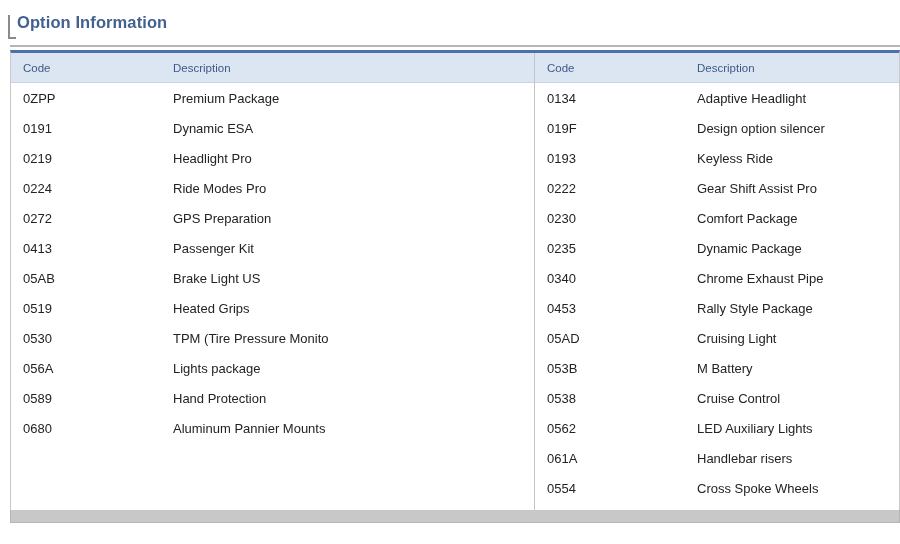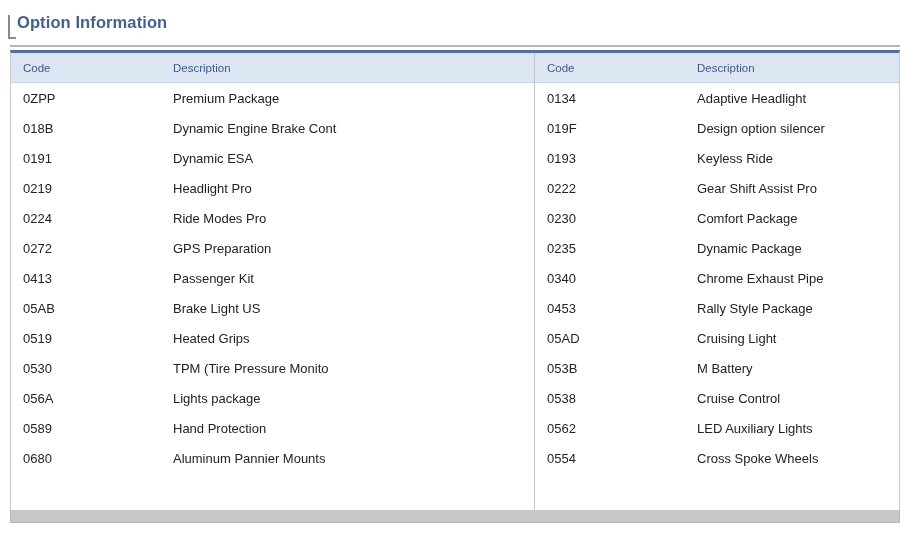--- a/index.html
+++ b/index.html
@@ -155,24 +155,20 @@
             <th class="col-code">Code</th>
             <th class="col-desc">Description</th>
           </tr>
         </thead>
         <tbody id="left-body">
             <tr>
               <td class="col-code">0ZPP</td>
               <td class="col-desc">Premium Package</td>
             </tr>
             <tr>
-              <td class="col-code">018B</td>
-              <td class="col-desc">Dynamic Engine Brake Cont</td>
-            </tr>
-            <tr>
               <td class="col-code">0191</td>
               <td class="col-desc">Dynamic ESA</td>
             </tr>
             <tr>
               <td class="col-code">0219</td>
               <td class="col-desc">Headlight Pro</td>
             </tr>
             <tr>
               <td class="col-code">0224</td>
               <td class="col-desc">Ride Modes Pro</td>
@@ -264,20 +260,24 @@
             </tr>
             <tr>
               <td class="col-code">0538</td>
               <td class="col-desc">Cruise Control</td>
             </tr>
             <tr>
               <td class="col-code">0562</td>
               <td class="col-desc">LED Auxiliary Lights</td>
             </tr>
             <tr>
+              <td class="col-code">061A</td>
+              <td class="col-desc">Handlebar risers</td>
+            </tr>
+            <tr>
               <td class="col-code">0554</td>
               <td class="col-desc">Cross Spoke Wheels</td>
             </tr>
           </tbody>
       </table>
     </div>
 
   </div>
 </div>
 

